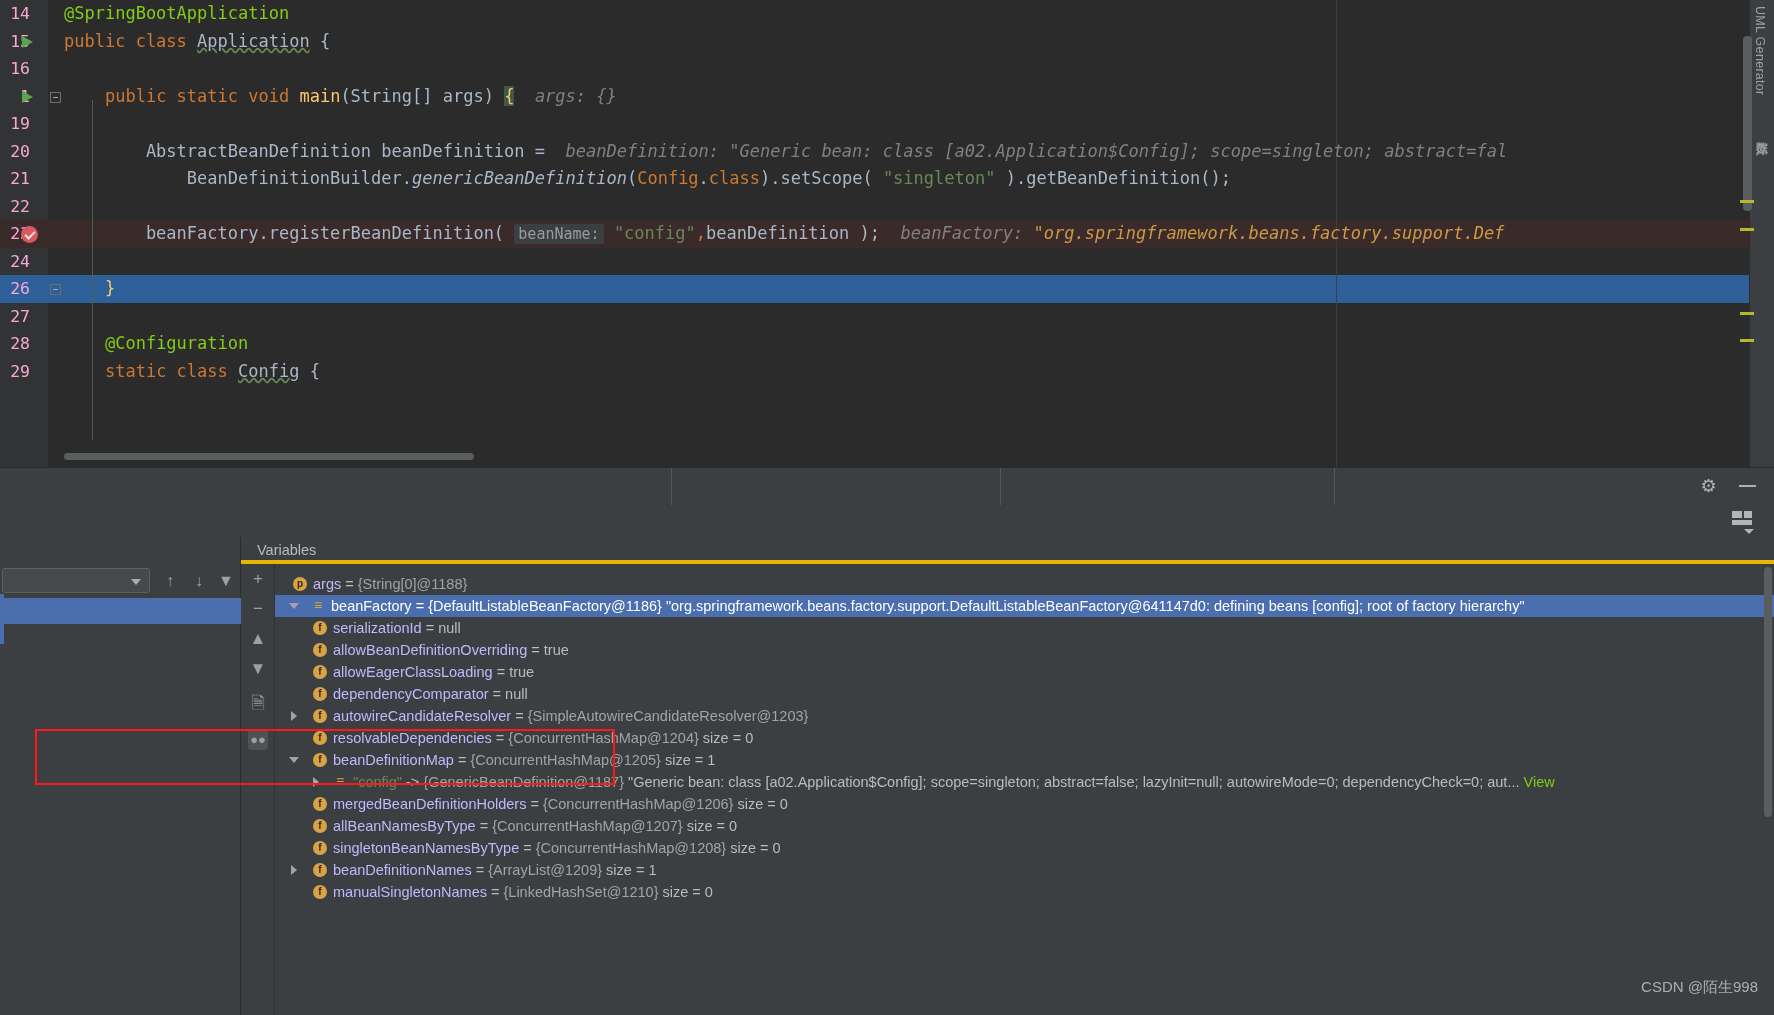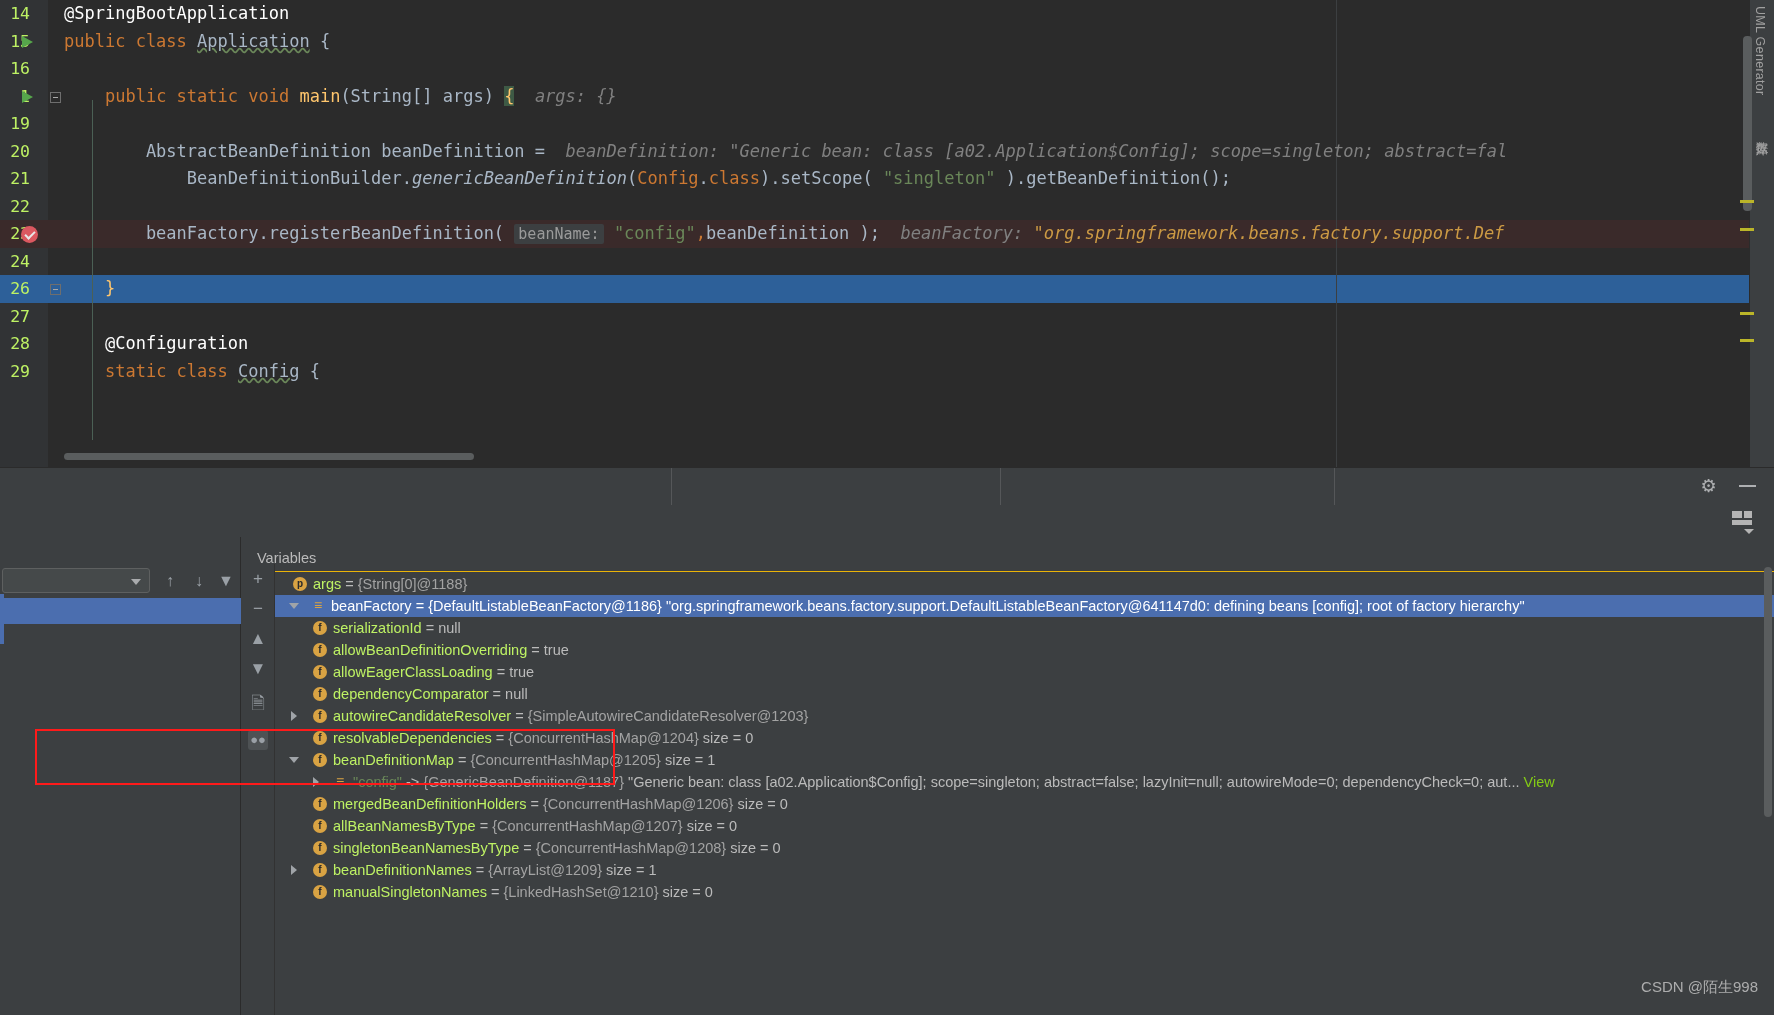--- a/index.html
+++ b/index.html
@@ -23,21 +23,21 @@
   .code-rows {
     position: absolute; left: 0; top: 0; width: 1749px; height: 467px;
   }
   .crow {
     position: relative; height: 27.5px; line-height: 27.5px; width: 1749px;
   }
   .crow.hl-exec { background: #3a2a2a; }
   .crow.hl-sel  { background: #2d6099; }
   .lnum {
     position: absolute; left: 0; width: 30px; text-align: right;
-    color: #bef264; font-family: "DejaVu Sans Mono", monospace; font-size: 16.5px;
+    color: #f9a8d4; font-family: "DejaVu Sans Mono", monospace; font-size: 16.5px;
     z-index: 3;
   }
   .run-marker {
     position: absolute; left: 22px; top: 8px; width: 0; height: 0;
     border-left: 11px solid #56a64b; border-top: 6px solid transparent;
     border-bottom: 6px solid transparent; z-index: 4;
   }
   .bp-marker {
     position: absolute; left: 21px; top: 6px; width: 17px; height: 17px;
     border-radius: 50%; background: #db5860; z-index: 4;
@@ -59,21 +59,21 @@
   .guide {
     position: absolute; left: 92px; top: 0; bottom: 0; width: 1px;
     background: #4b6055; z-index: 2;
   }
   .code {
     position: absolute; left: 64px; top: 0; white-space: pre;
     font-family: "DejaVu Sans Mono", monospace; font-size: 17px;
     color: #a9b7c6; z-index: 3;
   }
   .kw   { color: #cc7832; }
-  .anno { color: #ffffff; }
+  .anno { color: #84cc16; }
   .meth { color: #ffc66d; }
   .str  { color: #6a8759; }
   .hintg{ color: #808080; font-style: italic; }
   .hintv{ color: #cc9a44; font-style: italic; }
   .pname{ color: #9a9a9a; background: #3c3f41; padding: 1px 4px; border-radius: 2px; font-size: 15px; }
   .wavy { text-decoration: underline; text-decoration-style: wavy; text-decoration-color: #6a8759; }
   .cursor-brace { background: #3e5a45; color: #ffc66d; }
 
   .vsplit-line {
     position: absolute; top: 0; bottom: 0; width: 1px; background: #3c3f41; z-index: 1;
@@ -163,22 +163,22 @@
   }
   #frames-scroll-l {
     position: absolute; left: 0; top: 57px; width: 4px; height: 50px; background: #4b6eaf;
   }
 
   #var-pane {
     position: absolute; left: 241px; top: 0; width: 1533px; height: 478px;
     background: #3c3f41;
   }
   #var-header {
-    position: absolute; left: 0; top: 8px; width: 1533px; height: 27px;
-    border-bottom: 1px solid #eab308;
+    position: absolute; left: 0; top: 0; width: 1533px; height: 27px;
+    border-bottom: 4px solid #eab308;
   }
   #var-header .title {
     position: absolute; left: 16px; top: 5px; color: #bbbbbb; font-size: 14.5px;
   }
   #var-side {
     position: absolute; left: 0; top: 27px; width: 34px; height: 451px;
     background: #3c3f41; border-right: 1px solid #323232;
   }
   .side-btn {
     position: absolute; left: 7px; width: 20px; height: 20px;
@@ -216,21 +216,21 @@
     font-size: 10px; line-height: 14px; text-align: center;
     color: #2b2b2b; font-weight: bold;
   }
   .vicon.field, .vicon.param {
     background: #d9a343; border-radius: 50%;
   }
   .vicon.objref {
     background: transparent; color: #d9a343; font-size: 14px; line-height: 13px;
   }
   .vlabel { position: absolute; top: 0; }
-  .vname { color: #bef264; }
+  .vname { color: #c4b5fd; }
   .vname.str { color: #6a8759; }
   .eq { color: #bbbbbb; }
   .vmeta { color: #a3a3a3; }
   .vval { color: #bbbbbb; }
   .vview { color: #84cc16; }
   .redbox {
     position: absolute; border: 2px solid #ff1a1a; pointer-events: none;
   }
   .watermark {
     position: absolute; right: 16px; bottom: 18px;

